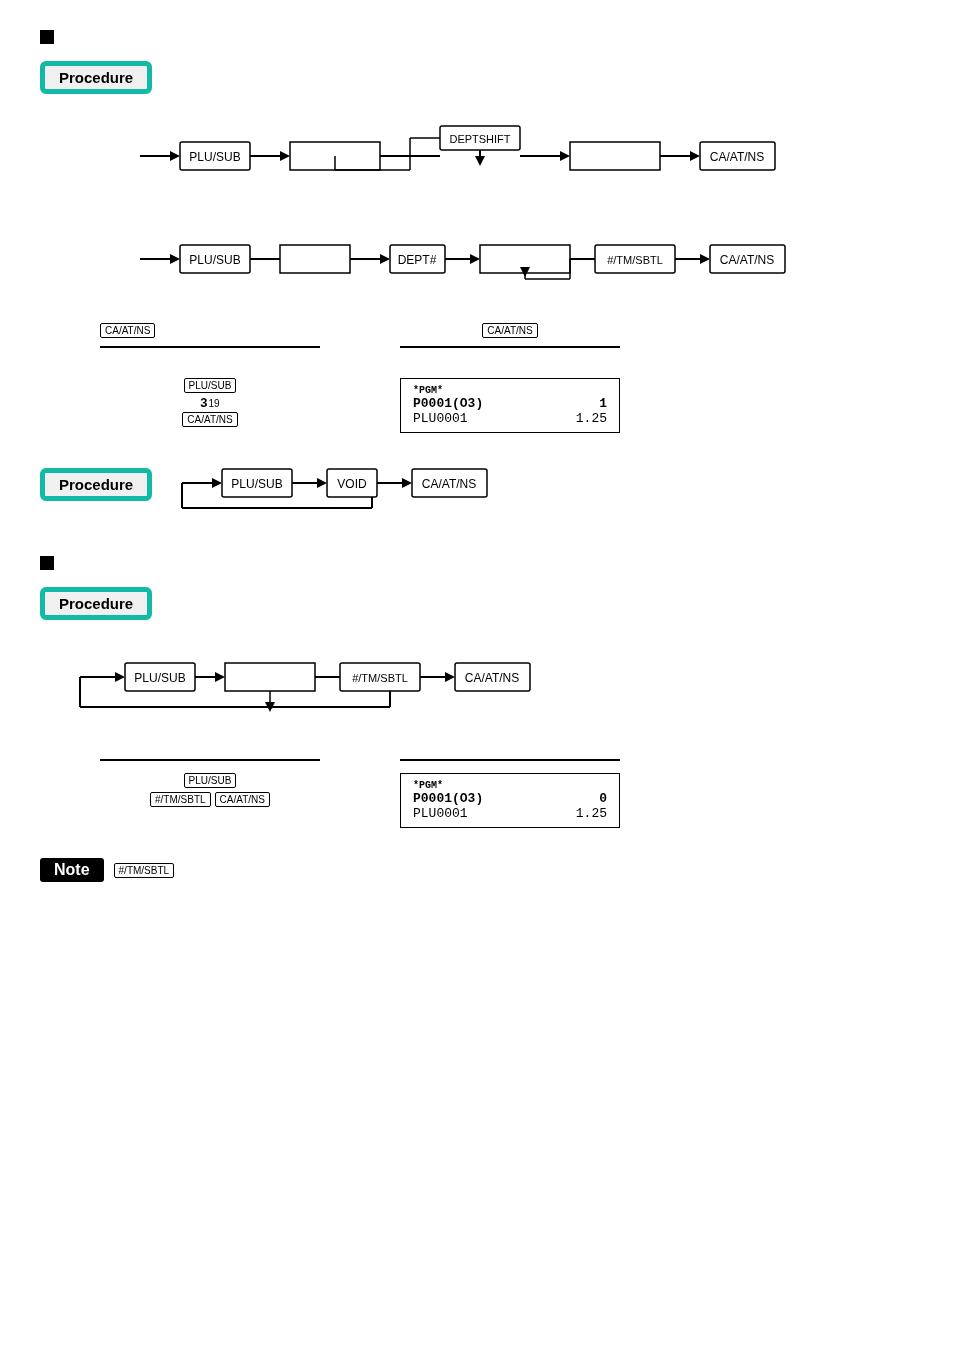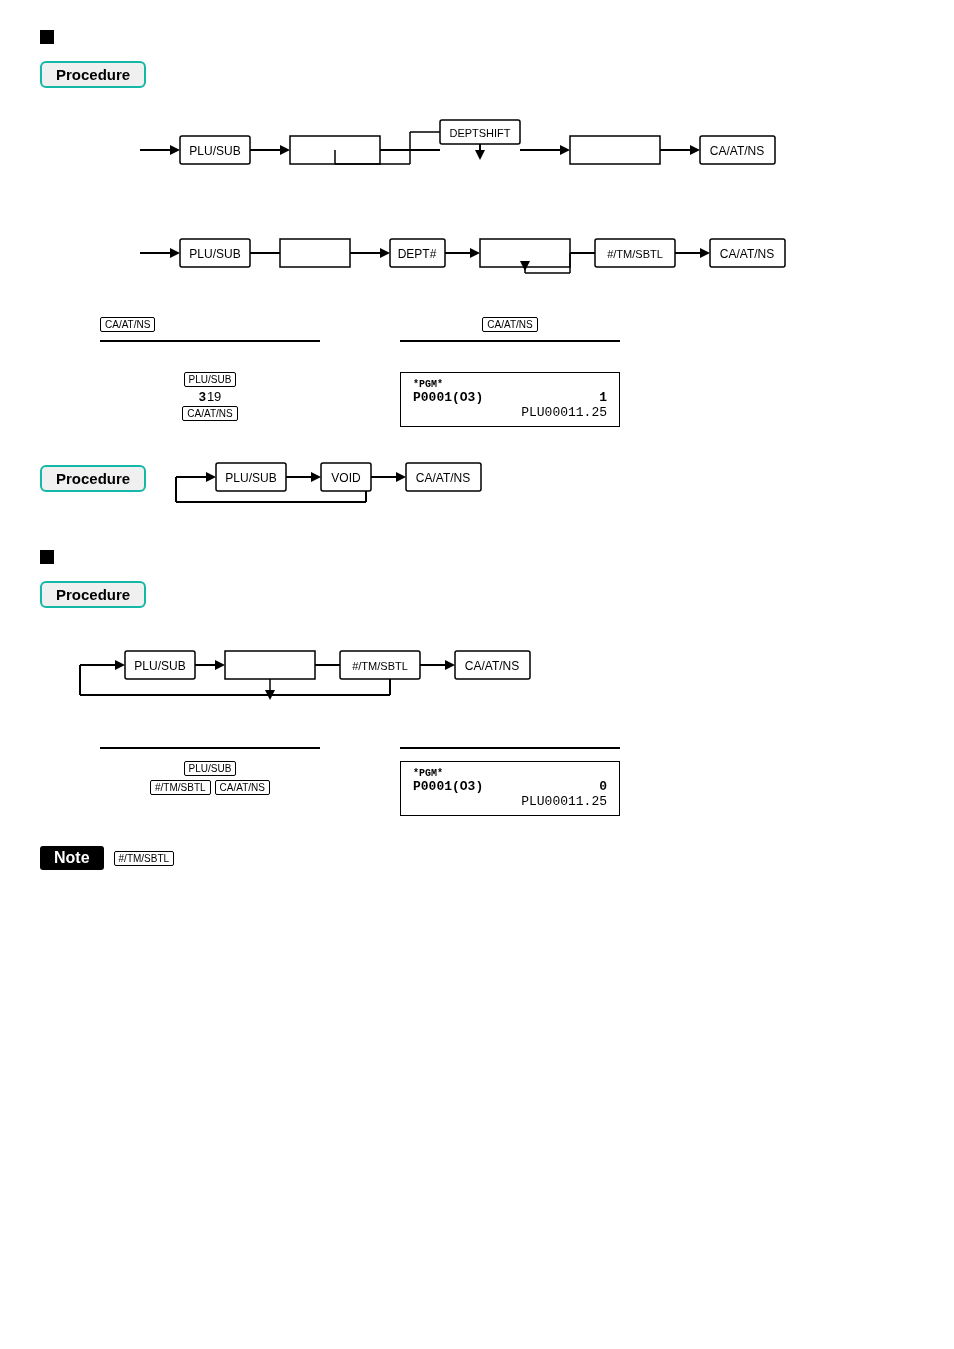--- a/index.html
+++ b/index.html
@@ -23,42 +23,42 @@
       display: inline-block;
       width: 14px;
       height: 14px;
       background: #000;
       margin-bottom: 6px;
     }
 
     
     .procedure-badge {
       display: inline-block;
-      border: 2px solid #14b8a6;
+      border: 5px solid #14b8a6;
       border-radius: 6px;
       padding: 3px 14px;
       font-weight: bold;
       font-size: 15px;
       background: #f0f0f0;
       margin-bottom: 10px;
     }
 
     
     .display-box {
       border: 1.5px solid #000;
       padding: 6px 12px;
       font-family: 'Courier New', monospace;
       font-size: 13px;
       background: #fff;
       min-width: 160px;
     }
 
     .display-box .line1 { font-size: 10px; font-weight: bold; }
     .display-box .line2 { display: flex; justify-content: space-between; font-weight: bold; }
-    .display-box .line3 { display: flex; justify-content: flex-end; }
+    .display-box .line3 { display: flex; justify-content: space-between; }
 
     
     .note-badge {
       display: inline-block;
       background: #000;
       color: #fff;
       font-weight: bold;
       font-size: 16px;
       padding: 3px 14px;
       border-radius: 3px;
@@ -77,21 +77,21 @@
       font-size: 10px;
       border: 1px solid #000;
       border-radius: 2px;
       padding: 1px 4px;
       display: inline-block;
       background: #fff;
       white-space: nowrap;
     }
 
     .superscript-key {
-      font-size: 13px;
+      font-size: 10px;
       vertical-align: super;
     }
   </style>
 </head>
 <body>
 
 <div class="page-content">
 
   <div style="margin-bottom: 8px;">
     <span class="black-square"></span>

